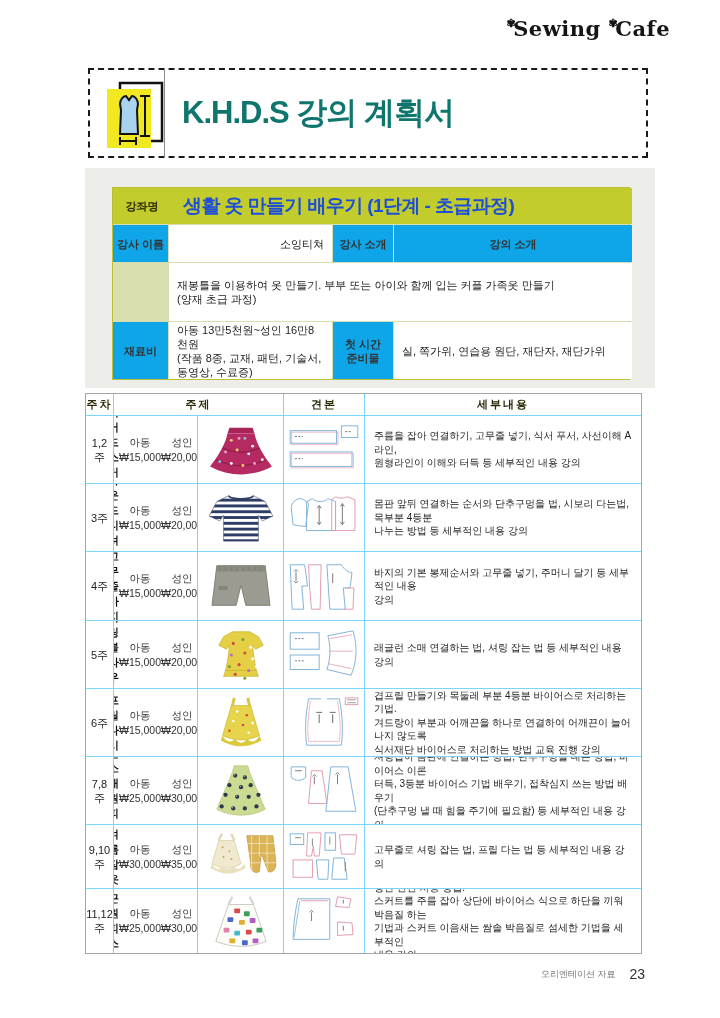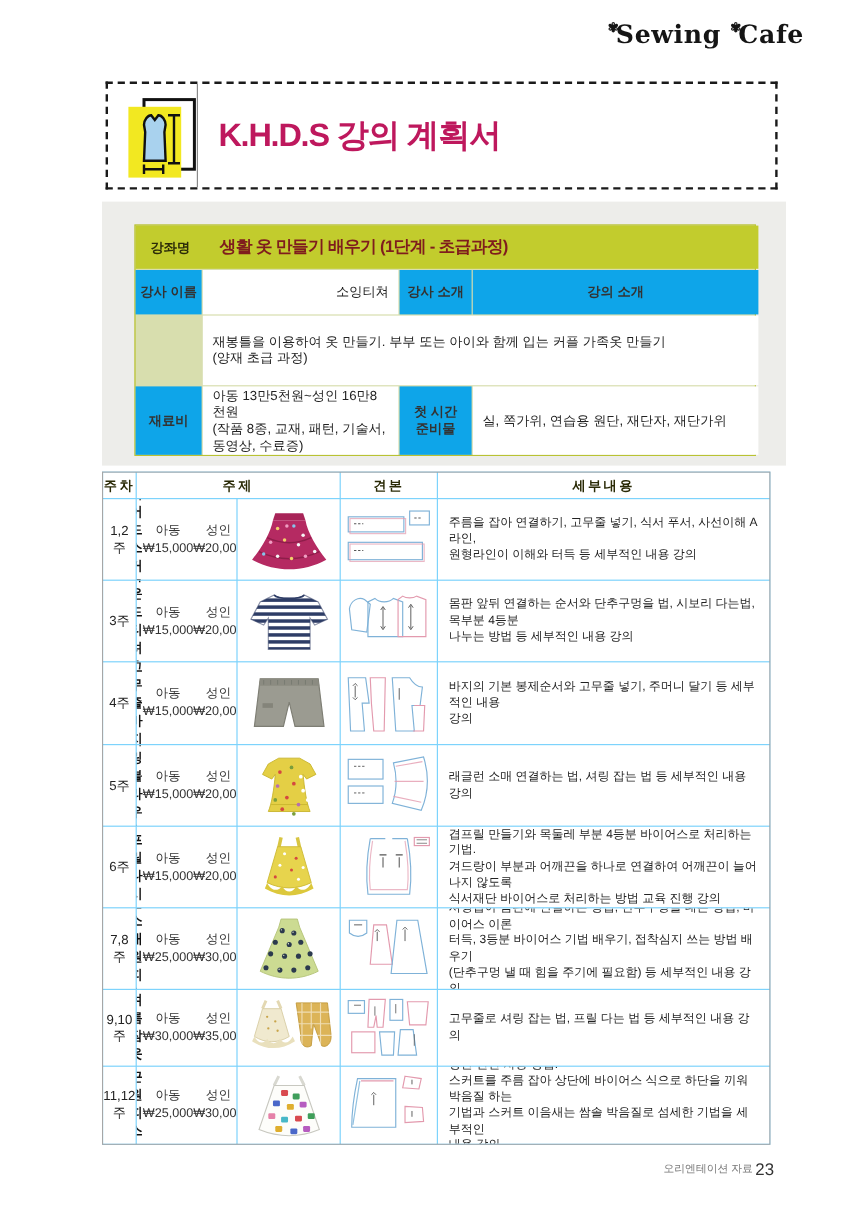--- a/index.html
+++ b/index.html
@@ -10,52 +10,52 @@
   
   .logo{position:absolute;top:16px;right:50px;font-family:"DejaVu Serif",serif;
     font-weight:700;font-size:21px;color:#151515;letter-spacing:.5px;white-space:nowrap}
   .logo .deco{font-size:11px;position:relative;top:-9px;margin-right:-3px;color:#151515}
   
   .title-box{position:absolute;left:88px;top:68px;width:556px;height:86px;
     border:2px dashed #1a1a1a;background:#fff}
   .title-icon{position:absolute;left:10px;top:6px}
   .title-divider{position:absolute;left:74px;top:0;bottom:0;width:1px;background:#8a8a8a}
   .title-box h1{margin:0;position:absolute;left:92px;top:50%;transform:translateY(-50%);
-    font-size:27px;font-weight:700;letter-spacing:-1px;color:#be185d;white-space:nowrap}
+    font-size:31px;font-weight:700;letter-spacing:-1px;color:#0f766e;white-space:nowrap}
   
   .panel{position:absolute;left:85px;top:168px;width:570px;height:220px;background:#ededea}
   .info-table{position:absolute;left:112px;top:187px;width:516px;display:grid;
     grid-template-columns:55px 163px 60px 238px;grid-template-rows:36px 37px 58px 57px;
     gap:1px;background:#d8deae;border:1px solid #b9c233}
   .cell{background:#fff;font-size:11px;display:flex;align-items:center;padding:0 8px;line-height:14px}
   .cell.label{background:#0ea5e9;font-weight:700;justify-content:center;text-align:center;
     padding:0 2px;white-space:pre-line;color:#333}
   .row-title{grid-column:1/5;background:var(--accent,#c2cc2d);display:flex;align-items:center}
   .row-title .lbl{width:58px;text-align:center;font-size:11px;font-weight:700;color:#2c2c08;flex:0 0 58px}
-  .row-title .val{font-size:14px;font-weight:700;color:#7f1d1d;margin-left:12px;letter-spacing:-.6px;white-space:nowrap}
+  .row-title .val{font-size:19px;font-weight:700;color:#1d4ed8;margin-left:12px;letter-spacing:-.6px;white-space:nowrap}
   .cell.right{justify-content:flex-end}
   .cell.span3{grid-column:2/5;white-space:pre-line}
   .cell.pre{white-space:pre-line}
   .cell.between{justify-content:space-between}
   
   .sched{position:absolute;left:85px;top:393px;width:555px;display:grid;
     grid-template-columns:27px 83px 85px 80px 1fr;
     grid-template-rows:21px 67px 67px 68px 67px 67px 67px 63px 64px;
     gap:1px;background:#7dd3fc;border:1px solid #a6a6a6}
   .sched>div{background:#fff;display:flex;align-items:center;justify-content:center;overflow:hidden}
   .sh{background:var(--accent,#c2cc2d);font-weight:700;font-size:11px;color:#2a2a06;letter-spacing:2px}
   .sh-topic{grid-column:2/4}
   .week{font-size:11px;white-space:pre-line;text-align:center;line-height:14px;color:#222}
   .topic{flex-direction:row;line-height:15px;font-size:10.5px;color:#333;text-align:center}
   .topic .t{font-weight:700;font-size:11px;color:#111}
   .details{justify-content:flex-start;padding:5px 9px;font-size:10px;line-height:13.5px;
     white-space:pre-line;text-align:left;color:#222}
   
   .footer{position:absolute;left:0;top:966px;width:645px;text-align:right;color:#777;font-size:9px}
-  .footer .pg{font-size:14px;color:#333;margin-left:2px;vertical-align:-2px}
+  .footer .pg{font-size:14px;color:#333;margin-left:14px;vertical-align:-2px}
 </style>
 </head>
 <body>
 
 <div class="logo">
   <span class="deco">✾</span><span>Sewing</span>
   <span class="deco">✾</span><span>Cafe</span>
 </div>
 
 <div class="title-box">

